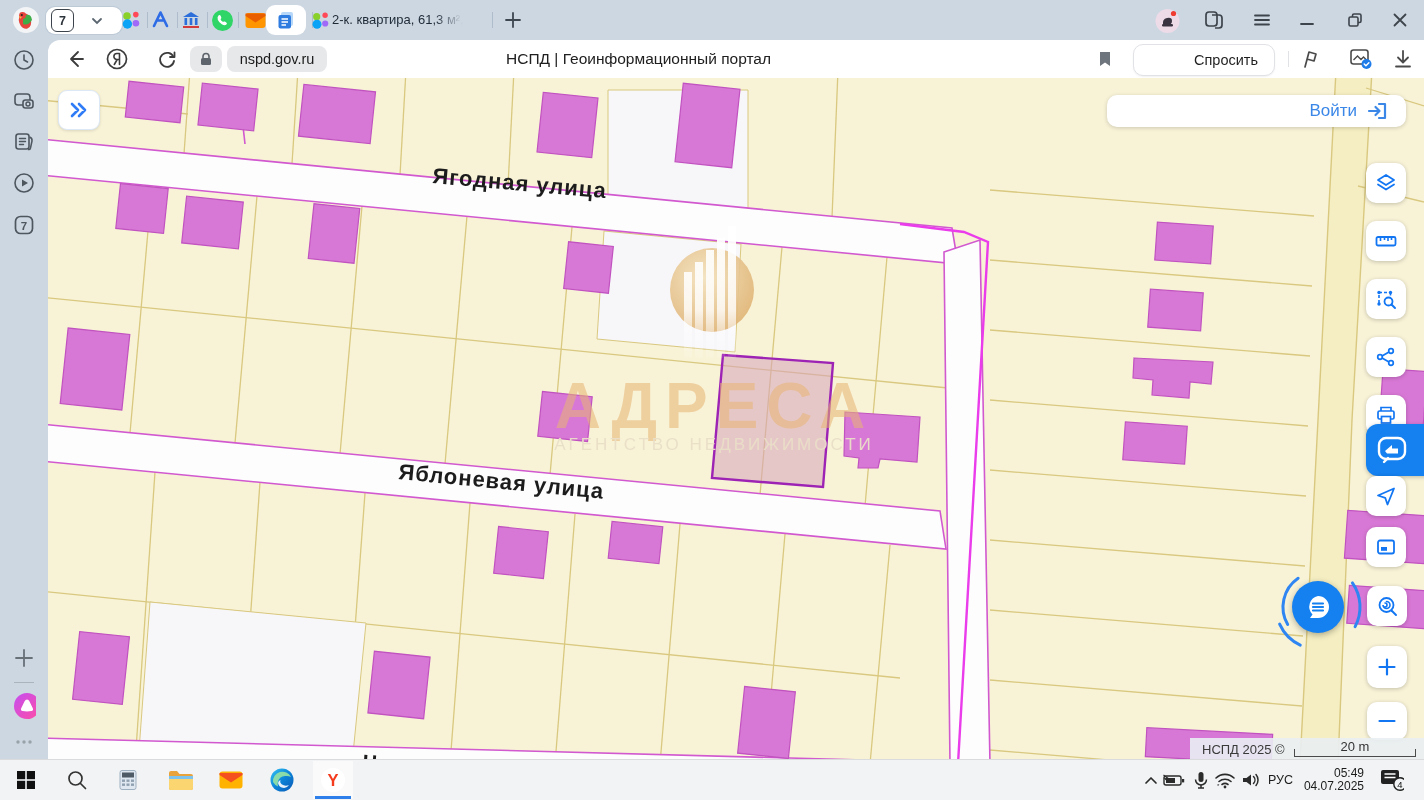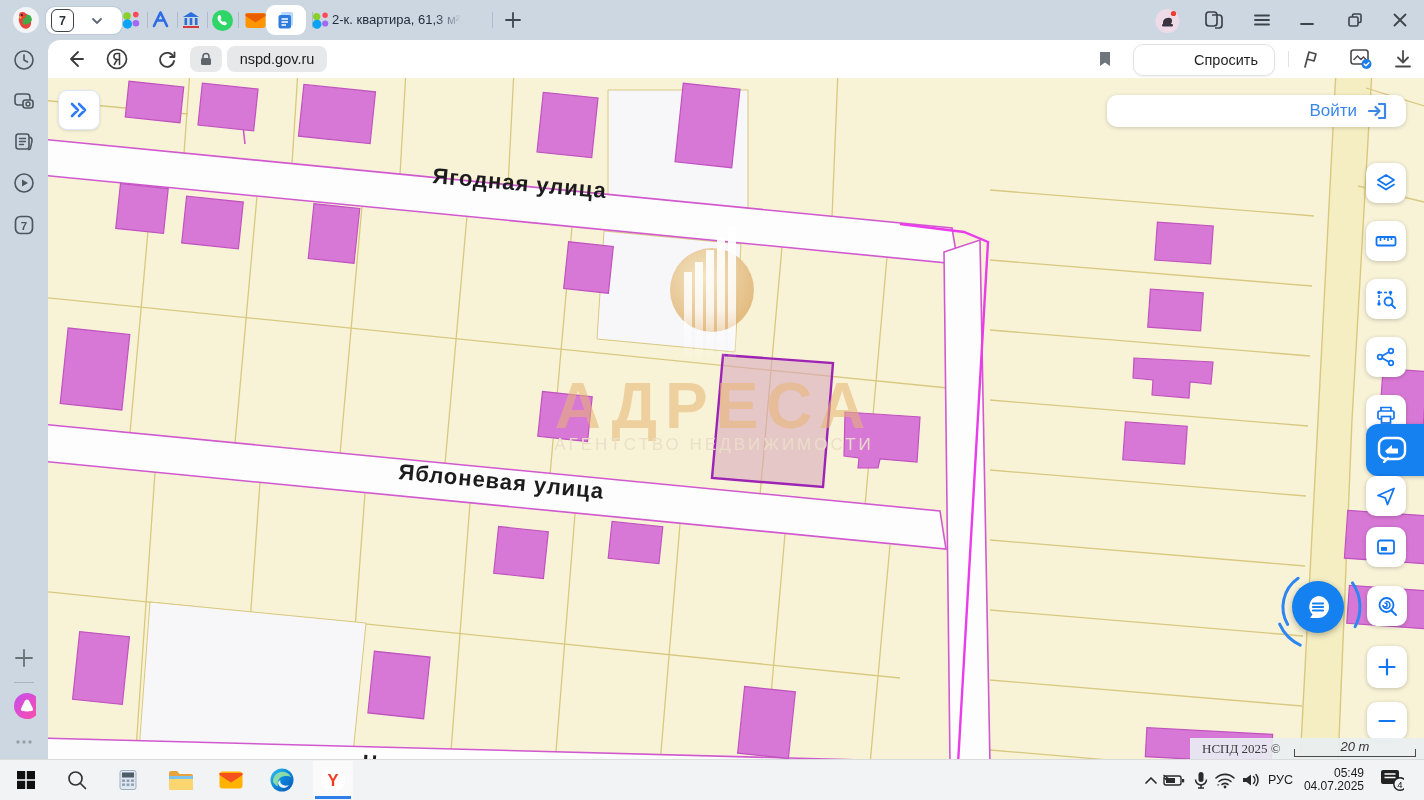--- a/index.html
+++ b/index.html
@@ -43,24 +43,24 @@
   .login-label{font-size:17px;color:#3a87e8;font-weight:500;}
   .fab{position:absolute;left:1318px;top:346px;width:70px;height:52px;background:#1580f0;border-radius:12px;
     display:flex;align-items:center;justify-content:flex-start;padding-left:9px;box-sizing:border-box;box-shadow:0 1px 4px rgba(0,0,0,.25);}
   .chat-fab{position:absolute;left:1244px;top:503px;width:52px;height:52px;border-radius:50%;background:#1580f0;
     display:flex;align-items:center;justify-content:center;box-shadow:0 2px 6px rgba(0,0,0,.3);}
   .legend{position:absolute;left:15px;top:622px;width:450px;height:44px;background:#fff;border-radius:9px;
     box-shadow:0 1px 5px rgba(0,0,0,.22);display:flex;align-items:center;justify-content:space-between;padding:0 18px 0 21px;box-sizing:border-box;}
   .legend-label{font-size:18px;color:#1f2b37;font-weight:500;}
   .attrib{position:absolute;left:1142px;top:660px;width:234px;height:22px;background:rgba(233,238,243,.9);
     display:flex;align-items:center;font-size:13px;color:#3a3a3a;}
-  .attrib-label{margin-left:12px;white-space:nowrap;font-family:Liberation Serif, serif;}
+  .attrib-label{margin-left:12px;white-space:nowrap;}
   .scalebox{position:absolute;right:8px;bottom:3px;width:122px;height:16px;}
   .scalebar{position:absolute;left:0;right:0;bottom:0;height:7px;border-bottom:1.6px solid #4a4a4a;border-left:1.4px solid #4a4a4a;border-right:1.4px solid #4a4a4a;}
-  .scalelabel{position:absolute;left:0;right:0;bottom:3px;text-align:center;font-size:13px;color:#333;font-style:italic;}
+  .scalelabel{position:absolute;left:0;right:0;bottom:3px;text-align:center;font-size:13px;color:#333;}
   .expand-btn{position:absolute;left:10px;top:12px;width:40px;height:38px;background:#fff;border:1px solid #dce8f6;border-radius:9px;
     display:flex;align-items:center;justify-content:center;box-shadow:0 1px 3px rgba(0,0,0,.12);}
   
   .taskbar{position:absolute;left:0;bottom:0;width:1424px;height:40px;background:#f2f3f4;border-top:1px solid #dadbdc;}
   .tb-ic{position:absolute;top:7px;width:26px;height:26px;display:flex;align-items:center;justify-content:center;}
   .tb-active-bg{position:absolute;left:313px;top:1px;width:40px;height:38px;background:rgba(255,255,255,.6);}
   .tb-underline{position:absolute;left:315px;top:36px;width:36px;height:3px;background:#2f7fea;}
   .tray-text{position:absolute;top:13px;font-size:12.5px;color:#1c1c1c;}
   .clockblk{position:absolute;left:1296px;top:7px;width:68px;text-align:right;font-size:12px;color:#1a1a1a;line-height:13px;}
 </style>
@@ -206,20 +206,21 @@
     </div>
     <div class="pill" style="left:142px;width:32px;">
       <svg width="16" height="16">
           <rect x="3" y="7" width="10" height="7" rx="1.5" fill="#5d6océ" style="fill:#5d646c"></rect>
           <path d="M5 7 V5.5 a3 3 0 0 1 6 0 V7" stroke="#5d646c" stroke-width="1.6" fill="none"></path>
         </svg>
     </div>
     <div class="pill" style="left:179px;width:100px;">
       <span class="url-text">nspd.gov.ru</span>
     </div>
+    <div class="page-title">НСПД | Геоинформационный портал</div>
 
     <div class="tico" style="left:1045px;">
       <svg width="20" height="20">
           <path d="M5 3 h10 v14 l-5 -3.5 L5 17 Z" fill="#6e757d"></path>
         </svg>
     </div>
     <div class="ask-pill">
       <svg width="22" height="22" style="margin-left:10px">
           <path d="M11 3.5 a7.5 7.5 0 1 0 3.5 14.2 l3.5 .8 -.8-3.2 a7.5 7.5 0 0 0 -6.2-11.8 z" stroke="#e8447f" stroke-width="1.7" fill="none"></path>
           <path d="M15.8 3 l.5 1.6 1.6 .5 -1.6 .5 -.5 1.6 -.5-1.6 -1.6-.5 1.6-.5 z" fill="#e8447f"></path>

